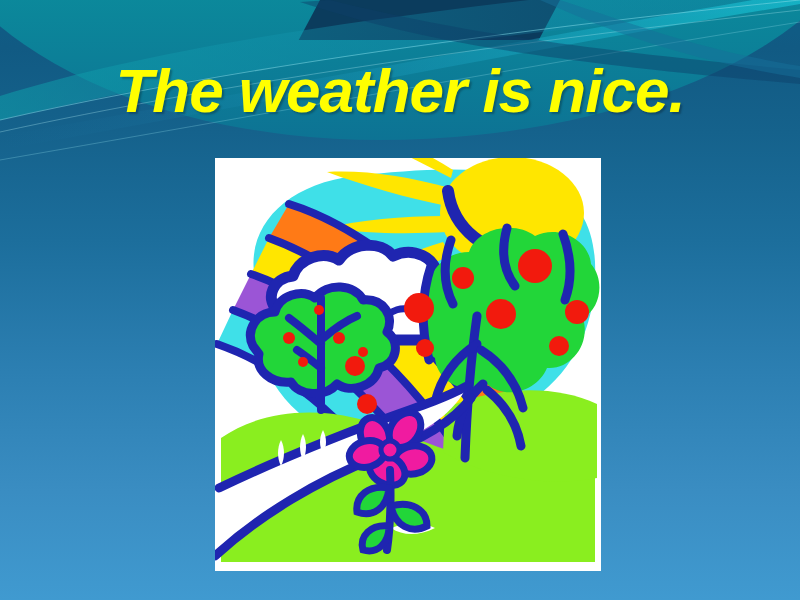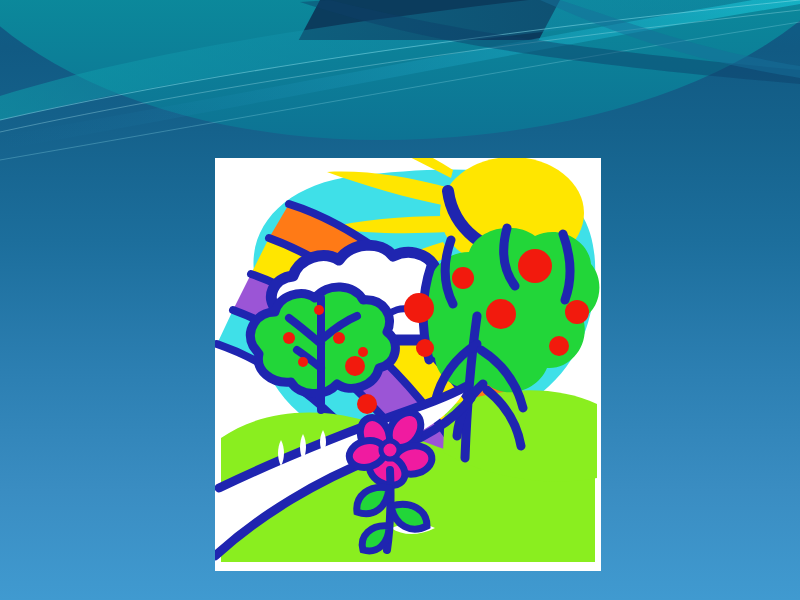--- a/index.html
+++ b/index.html
@@ -101,20 +101,21 @@
     </defs>
     <path d="M0,96 C180,40 420,10 800,-30 L800,6 C430,40 190,74 0,120 Z" fill="url(#sw1)"></path>
     <path d="M800,4 C560,44 300,96 0,150 L0,136 C300,84 560,32 800,-8 Z" fill="url(#sw2)"></path>
     <path d="M0,120 C210,72 470,34 800,0" stroke="#7fd9e6" stroke-opacity=".55" stroke-width="1.1" fill="none"></path>
     <path d="M0,132 C220,84 480,46 800,10" stroke="#a8e6ef" stroke-opacity=".35" stroke-width="1" fill="none"></path>
     <path d="M800,22 C560,60 300,108 0,160" stroke="#8fdbe8" stroke-opacity=".3" stroke-width="1" fill="none"></path>
     <path d="M330,0 C420,22 520,44 800,70 L800,84 C500,58 400,34 300,2 Z" fill="#0d3f68" fill-opacity=".45"></path>
     <path d="M560,0 C640,26 700,50 800,66 L800,78 C690,60 620,36 540,0 Z" fill="#15709a" fill-opacity=".5"></path>
   </svg>
 
+  <div class="title">The weather is nice.</div>
 
   <div class="picture">
     <svg viewBox="0 0 386 413" xmlns="http://www.w3.org/2000/svg">
       <rect x="0" y="0" width="386" height="413" fill="#ffffff"></rect>
 
       <path fill="#3fe0e8" d="M40,120 C30,70 70,26 140,18 C210,10 280,6 330,26 C370,42 382,80 380,120
                C378,170 360,210 320,240 C270,278 200,300 140,284 C80,268 46,222 40,170 Z"></path>
 
       <ellipse cx="297" cy="55" rx="72" ry="56" fill="#ffe600"></ellipse>
 

